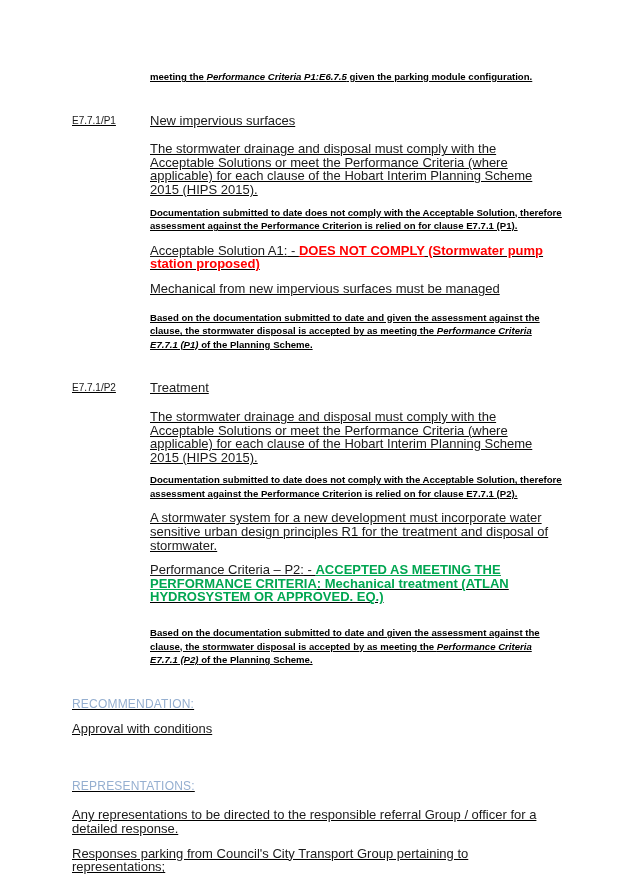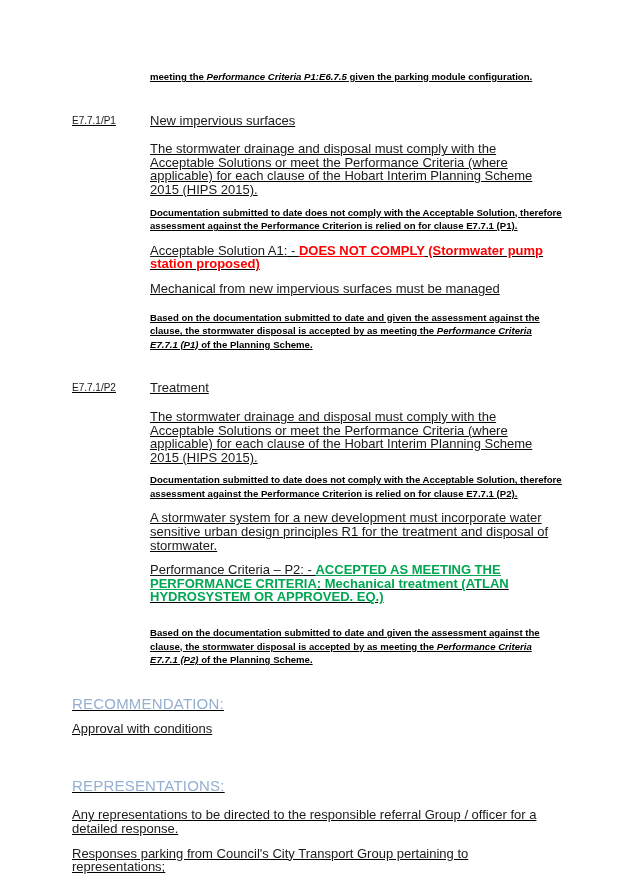--- a/index.html
+++ b/index.html
@@ -87,21 +87,21 @@
     color: #00a651;
     font-weight: bold;
   }
   .green-u {
     color: #00a651;
     font-weight: bold;
     text-decoration: underline;
   }
 
   .section-heading {
-    font-size: 15px;
+    font-size: 12px;
     line-height: 14px;
     color: #95afd0;
     letter-spacing: 0.2px;
   }
 
   .plain-line {
     font-size: 13px;
     line-height: 13.6px;
     color: #1a1a1a;
   }

